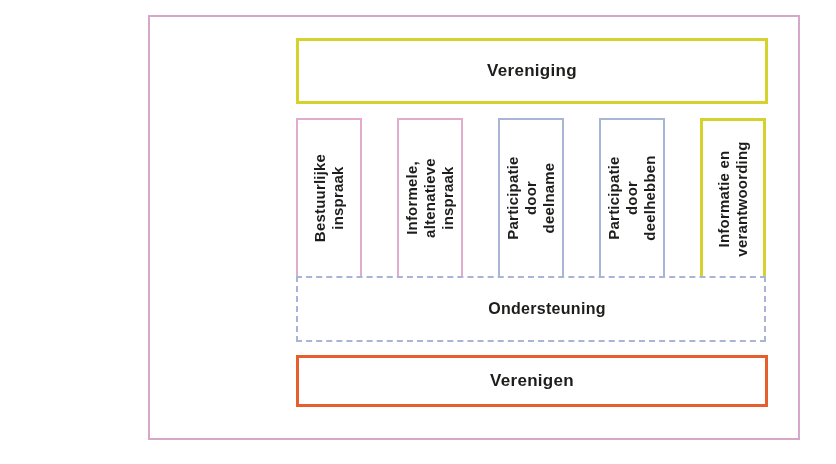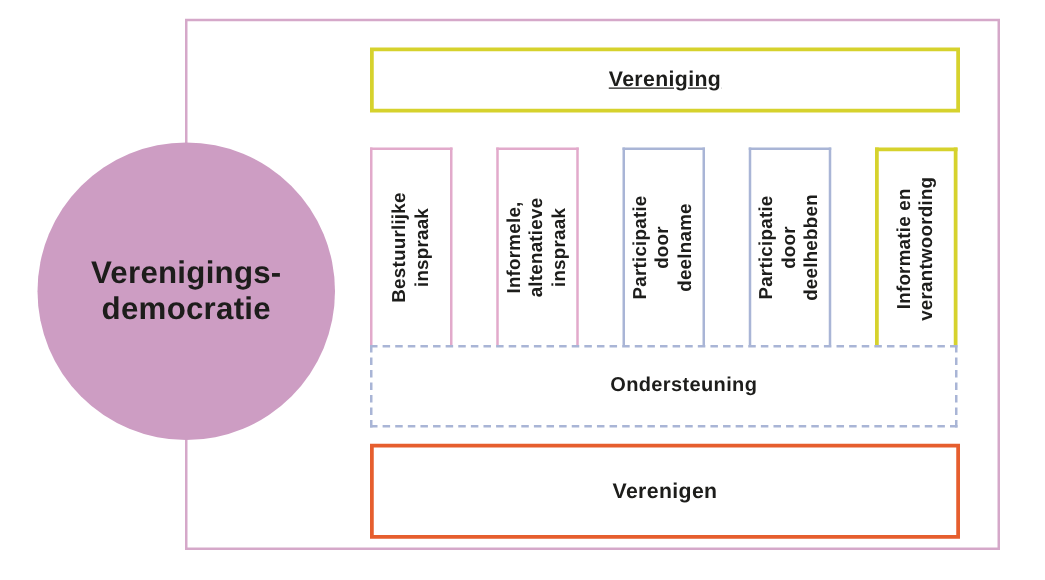--- a/index.html
+++ b/index.html
@@ -51,32 +51,31 @@
     justify-content: center;
     text-align: center;
     background: #ffffff00;
   }
   .hbox span {
     font-size: 17px;
     font-weight: 700;
     letter-spacing: 0.3px;
   }
   .top-box {
-    top: 38px; height: 52px;
+    top: 38px; height: 66px;
     border: 3px solid var(--yellow-border, #d6d22d);
-    text-decoration: underline;
   }
   .support-box {
     top: 276px; height: 66px;
     width: 470px;
     border: 2px dashed var(--blue-border, #a9b5d6);
   }
   .support-box span { font-size: 16px; margin-left: 32px; }
   .bottom-box {
-    top: 355px; height: 76px;
+    top: 355px; height: 52px;
     border: 3px solid var(--orange-border, #e65e2e);
   }
   
   .vbox {
     position: absolute;
     top: 118px;
     width: 66px;
     height: 158px;
     border: 2px solid;
     border-bottom: none;
@@ -103,24 +102,20 @@
     letter-spacing: 0.2px;
   }
 </style>
 </head>
 <body>
 
 <div class="stage">
 
   <div class="outer-rect"></div>
 
-  <div class="circle">
-    <div class="circle-label">Verenigings-
-democratie</div>
-  </div>
 
   <div class="hbox top-box">
     <span>Vereniging</span>
   </div>
 
   <div class="vbox pink c0">
     <span class="vlabel">Bestuurlijke
 inspraak</span>
   </div>
 

